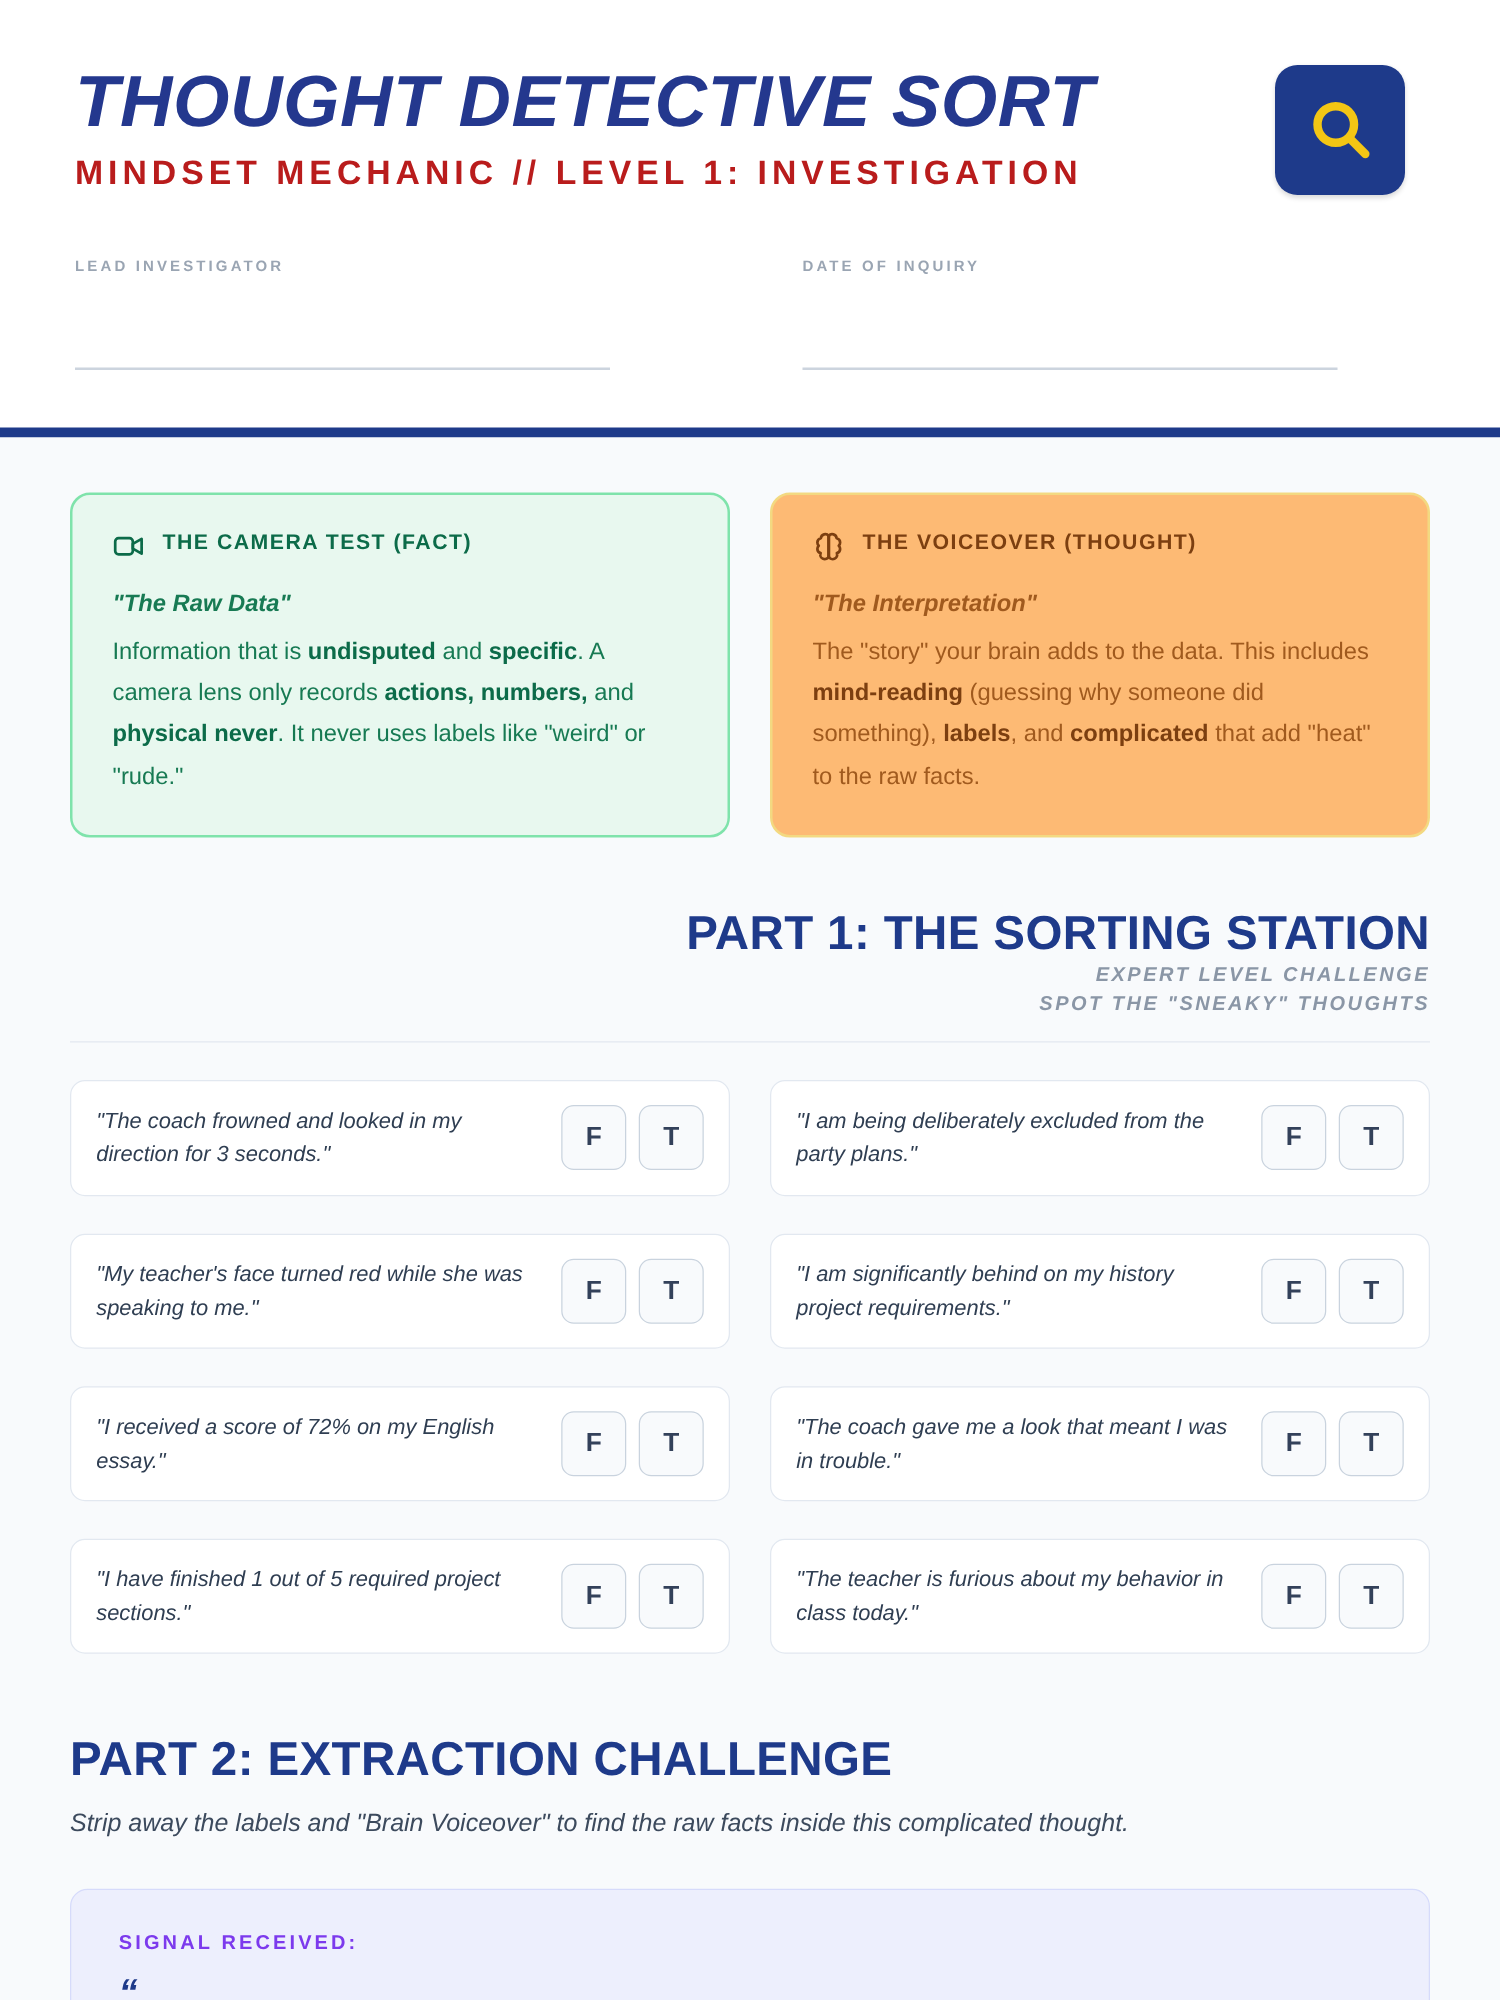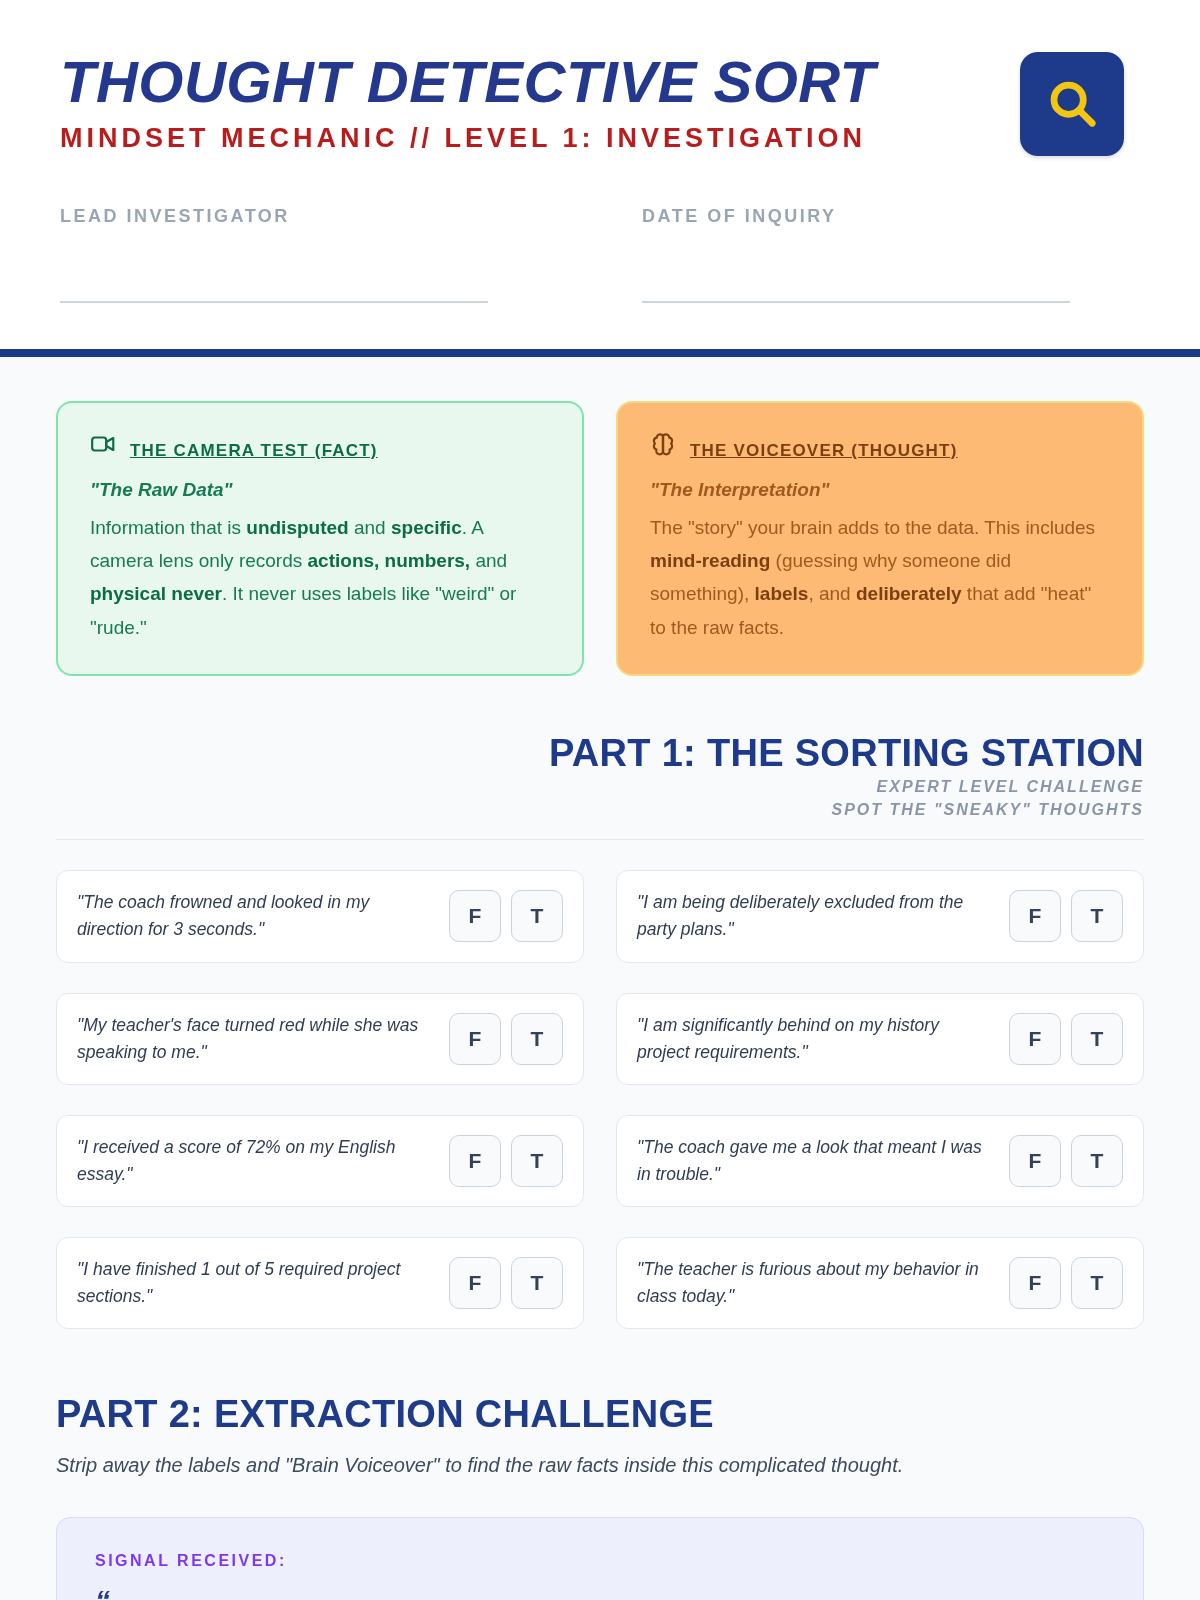--- a/index.html
+++ b/index.html
@@ -23,34 +23,34 @@
     position:absolute; top:52px; right:76px;
     width:104px; height:104px; border:none; cursor:pointer;
     background:#1e3a8a; border-radius:18px;
     display:flex; align-items:center; justify-content:center;
     box-shadow:0 2px 4px rgba(0,0,0,0.15);
   }
   .search-btn svg { width:54px; height:54px; stroke:#f3c614; stroke-width:3; fill:none; stroke-linecap:round; }
   .fields { display:flex; gap:84px; margin-top:52px; }
   .field { flex:1; }
   .field-label {
-    font-size:18px; font-weight:700; letter-spacing:2.5px; color:#9aa5b3;
+    font-size:12px; font-weight:700; letter-spacing:2.5px; color:#9aa5b3;
   }
   .field-line {
     display:block; width:86%; height:76px; border:none; background:transparent;
     border-bottom:2px solid #ccd4de; outline:none; font-size:20px; color:#2f3e52;
   }
   .divider { height:8px; background:#1e3a8a; margin-top:46px; }
   
   .main { background:#f8fafc; padding:44px 56px 0 56px; min-height:1252px; }
   .info-cards { display:grid; grid-template-columns:1fr 1fr; column-gap:32px; }
   .info-card { border-radius:16px; padding:28px 32px 30px 32px; border:2px solid; }
   .info-card.fact { background:#e8f8ef; border-color:#7fe3ab; color:#177a53; }
   .info-card.thought { background:#fdba74; border-color:#f3d981; color:#a05a1e; }
-  .info-card-head { display:flex; align-items:flex-end; gap:14px;text-decoration:underline; }
+  .info-card-head { display:flex; align-items:flex-start; gap:14px; }
   .info-card-head svg { width:26px; height:26px; fill:none; stroke:currentColor; stroke-width:2; stroke-linejoin:round; stroke-linecap:round; }
   .info-card.fact .info-card-head { color:#0c6b49; }
   .info-card.thought .info-card-head { color:#7c3f10; }
   .info-card-title { font-size:17px; font-weight:700; letter-spacing:1.2px; }
   .info-card-sub { margin-top:18px; font-size:19px; font-weight:700; font-style:italic; }
   .info-card-body { margin-top:10px; font-size:19px; line-height:1.75; }
   .info-card-body .bold { font-weight:700; }
   .info-card.fact .info-card-body .bold { color:#0c6b49;margin-top:48px; }
   .info-card.thought .info-card-body .bold { color:#7c3f10; }
   
@@ -138,21 +138,21 @@
           <span>
             <svg viewBox="0 0 24 24">
               <path d="M12 4.5 A3.2 3.2 0 0 0 6.2 6.1 A3.3 3.3 0 0 0 3.6 9.3 C3.6 10.2 4 11 4.6 11.6 A3.3 3.3 0 0 0 3.6 14 A3.3 3.3 0 0 0 6 17.1 A3.2 3.2 0 0 0 12 19.5 Z"></path>
               <path d="M12 4.5 A3.2 3.2 0 0 1 17.8 6.1 A3.3 3.3 0 0 1 20.4 9.3 C20.4 10.2 20 11 19.4 11.6 A3.3 3.3 0 0 1 20.4 14 A3.3 3.3 0 0 1 18 17.1 A3.2 3.2 0 0 1 12 19.5 Z"></path>
               <line x1="12" y1="4.5" x2="12" y2="19.5"></line>
             </svg>
           </span>
           <span class="info-card-title">THE VOICEOVER (THOUGHT)</span>
         </div>
         <div class="info-card-sub">"The Interpretation"</div>
-        <div class="info-card-body"><span>The "story" your brain adds to the data. This includes </span><span class="bold">mind-reading</span><span> (guessing why someone did something), </span><span class="bold">labels</span><span>, and </span><span class="bold">deliberately</span><span> that add "heat" to the raw facts.</span></div>
+        <div class="info-card-body"><span>The "story" your brain adds to the data. This includes </span><span class="bold">mind-reading</span><span> (guessing why someone did something), </span><span class="bold">labels</span><span>, and </span><span class="bold">complicated</span><span> that add "heat" to the raw facts.</span></div>
       </div>
     </div>
 
     <div class="part-head-row">
       <div class="part-heading">PART 1: THE SORTING STATION</div>
       <div class="challenge-note">
         <div>EXPERT LEVEL CHALLENGE</div>
         <div>SPOT THE "SNEAKY" THOUGHTS</div>
       </div>
     </div>

